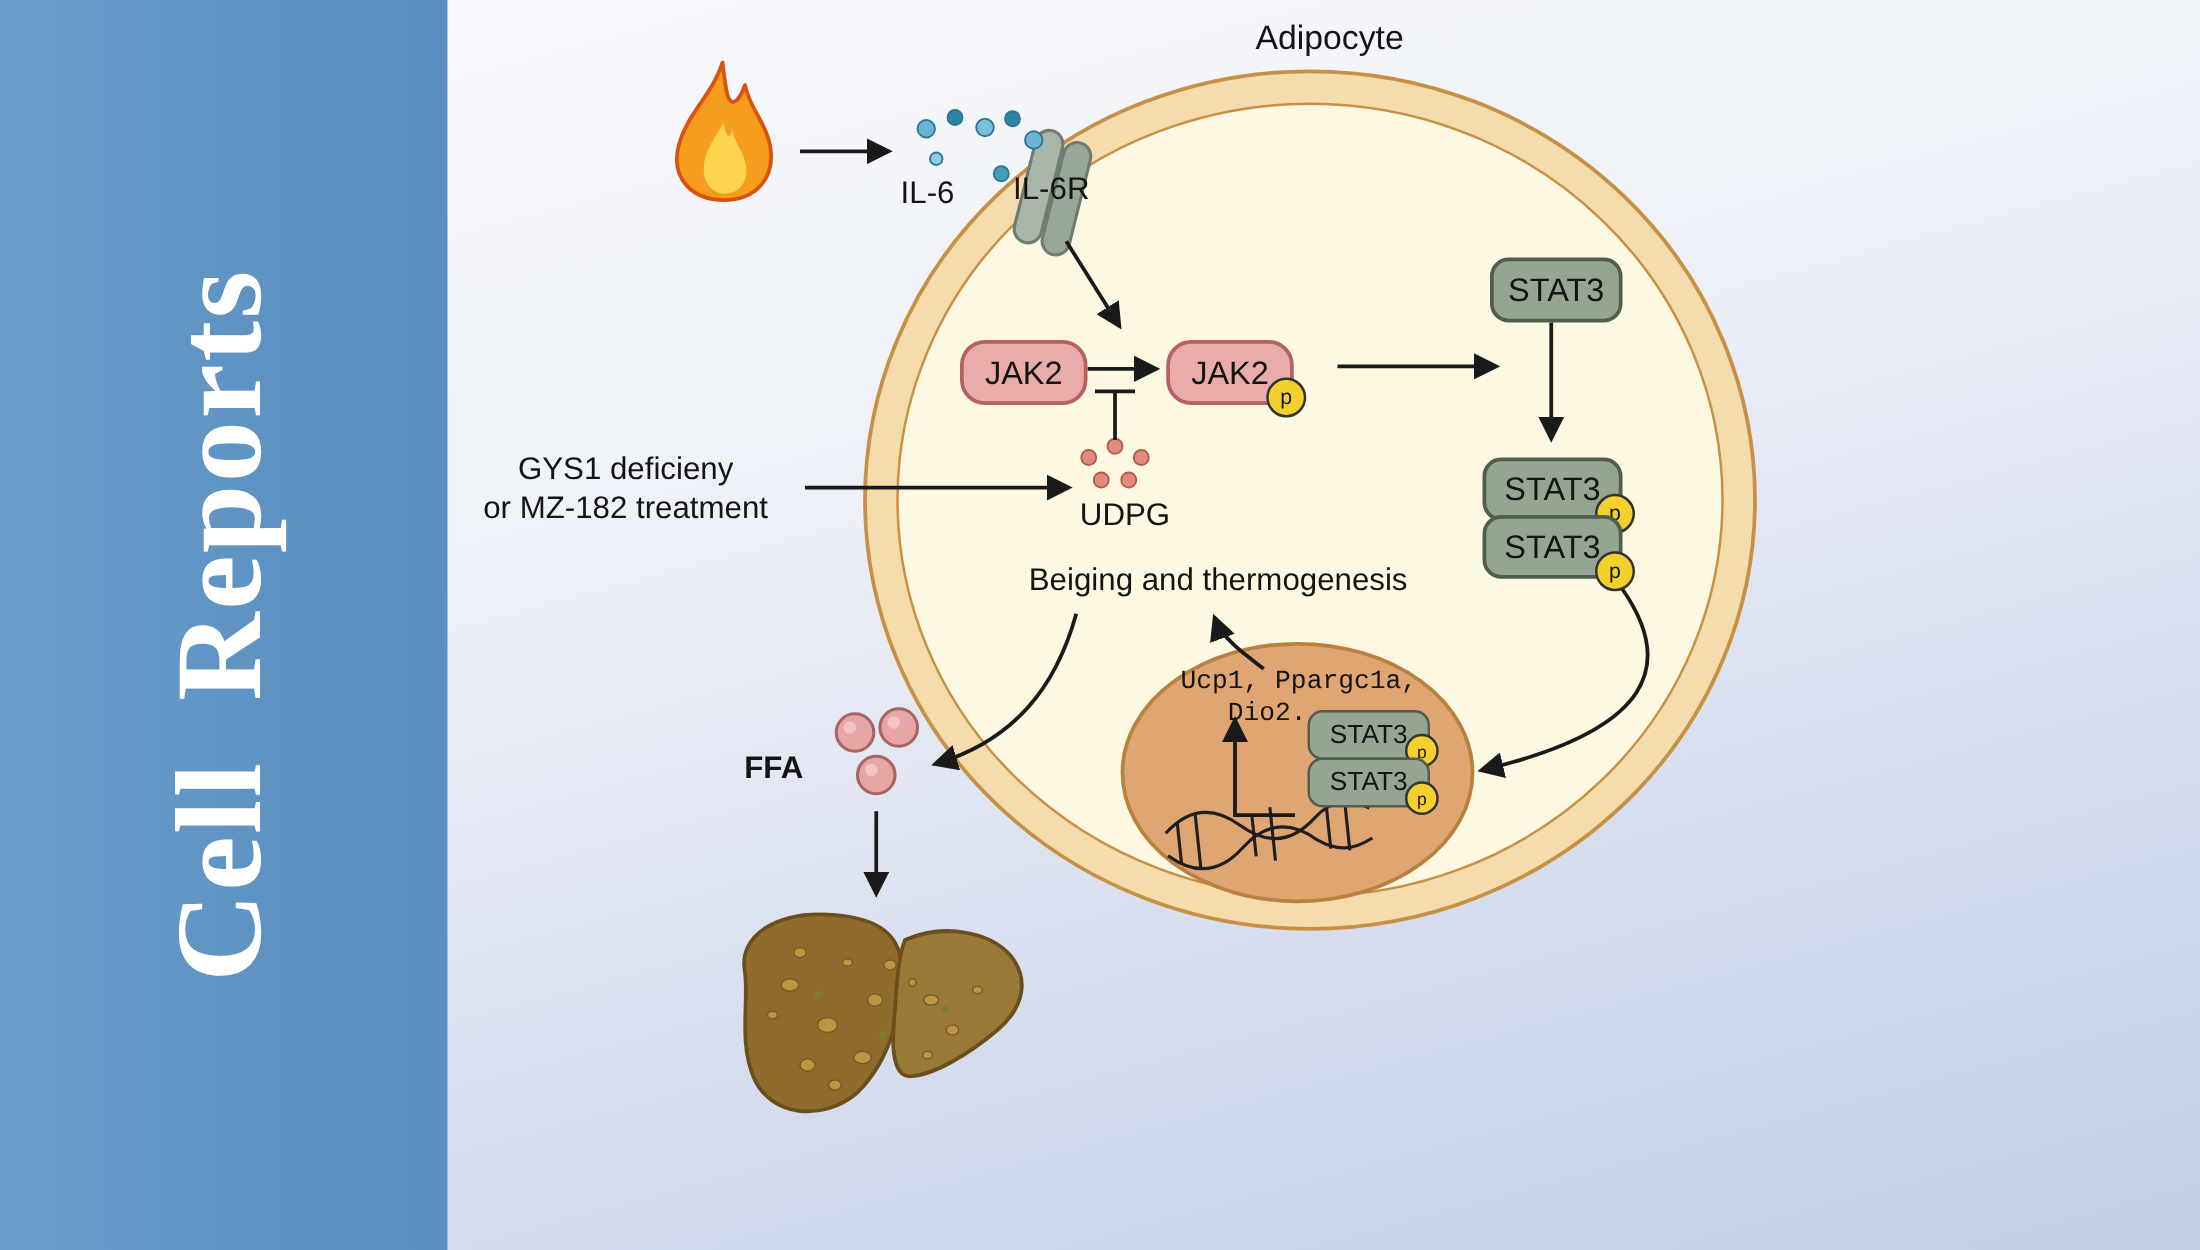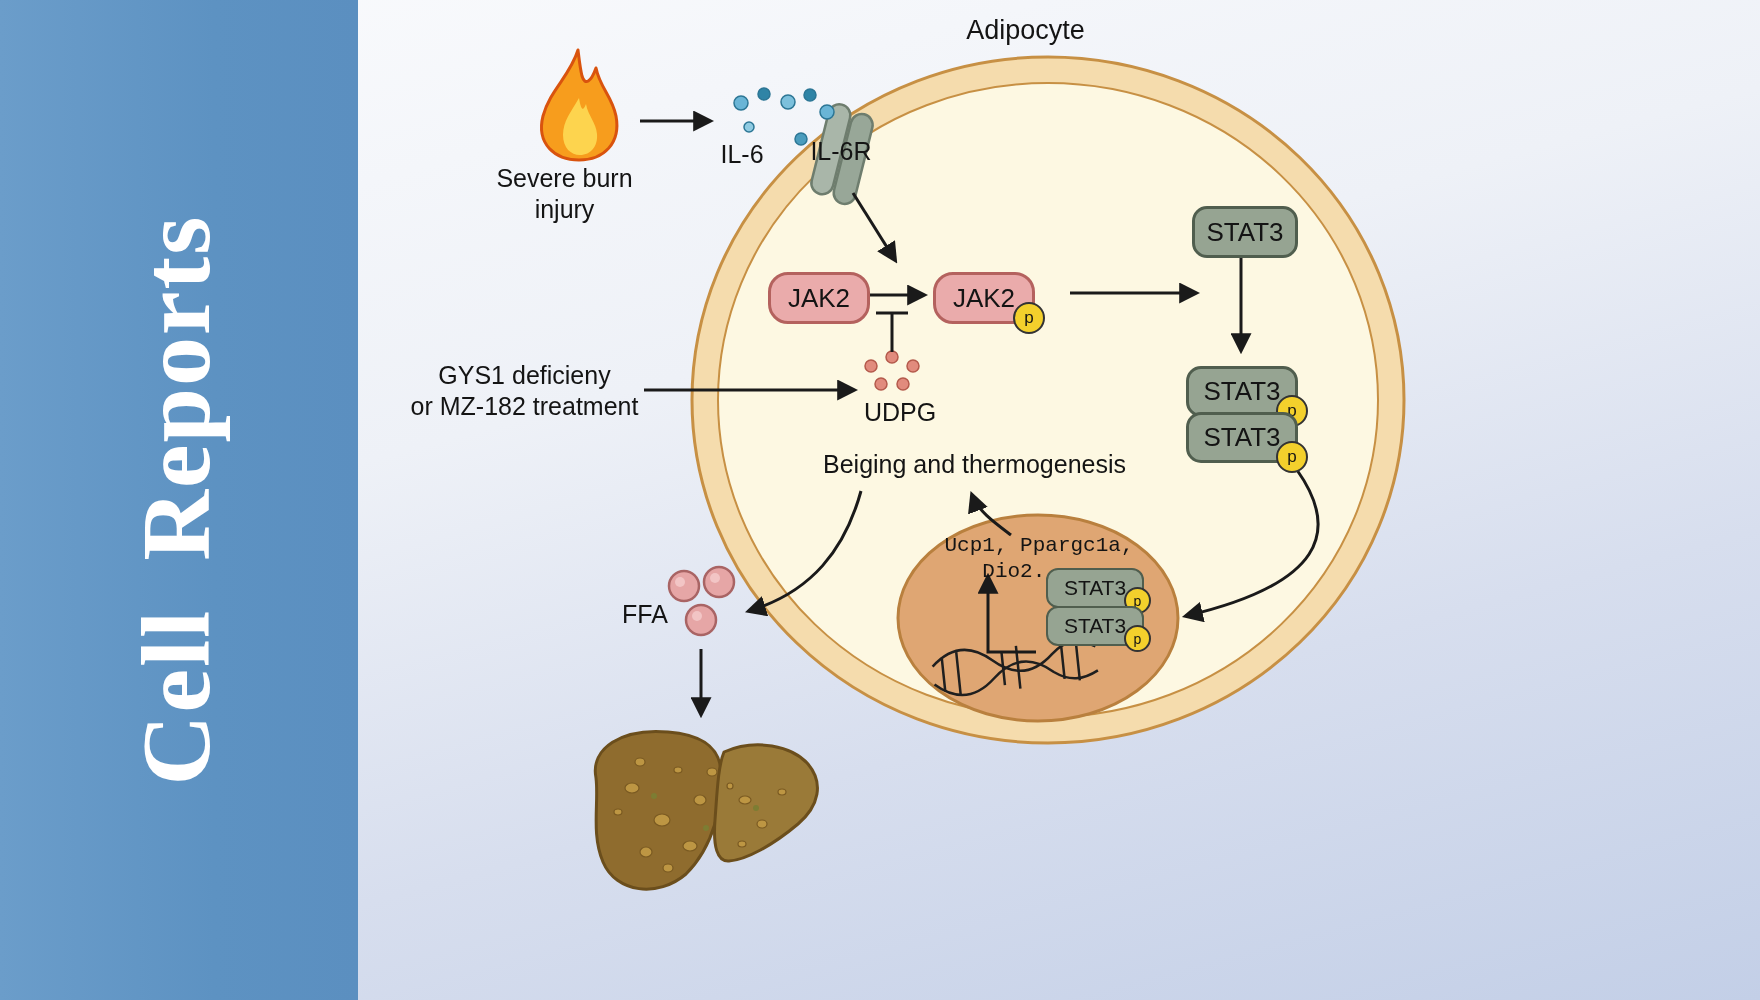--- a/index.html
+++ b/index.html
@@ -141,43 +141,39 @@
         <ellipse cx="730" cy="786" rx="3" ry="3"></ellipse>
       </g>
       <g fill="#7d7d33" stroke="none">
         <circle cx="654" cy="796" r="3"></circle>
         <circle cx="706" cy="828" r="3"></circle>
         <circle cx="756" cy="808" r="3"></circle>
       </g>
     </g>
   </svg>
 
-  <div class="lbl title" style="left:928px; top:14px; width:195px;">Adipocyte</div>
-
-  <div class="lbl" style="left:452px; top:163px; width:225px;">
-    <span class="line">Severe burn</span>
-    <span class="line">injury</span>
-  </div>
+  <div class="lbl title" style="left:928px; top:14px; width:195px;text-align:right;">Adipocyte</div>
+
 
   <div class="lbl" style="left:708px; top:139px; width:68px;">IL-6</div>
 
   <div class="lbl" style="left:797px; top:136px; width:88px;">IL-6R</div>
 
-  <div class="lbl" style="left:358px; top:360px; width:285px;padding-left:24px;">
+  <div class="lbl" style="left:358px; top:360px; width:285px;">
     <span class="line">GYS1 deficieny</span>
     <span class="line">or MZ-182 treatment</span>
   </div>
 
   <div class="lbl" style="left:852px; top:397px; width:96px;">UDPG</div>
 
   <div class="lbl" style="left:758px; top:449px; width:368px;text-align:right;">Beiging and thermogenesis</div>
 
   <div class="lbl genes" style="left:894px; top:533px; width:290px;">Ucp1, Ppargc1a, Dio2.....</div>
 
-  <div class="lbl" style="left:614px; top:599px; width:62px;">FFA</div>
+  <div class="lbl" style="left:588px; top:599px; width:62px;font-weight:bold;">FFA</div>
 
   <div class="box jak2" style="left:768px; top:272px;">
     <span>JAK2</span>
   </div>
 
   <div class="box jak2" style="left:933px; top:272px;">
     <span>JAK2</span>
     <span class="pbadge">p</span>
   </div>
 

